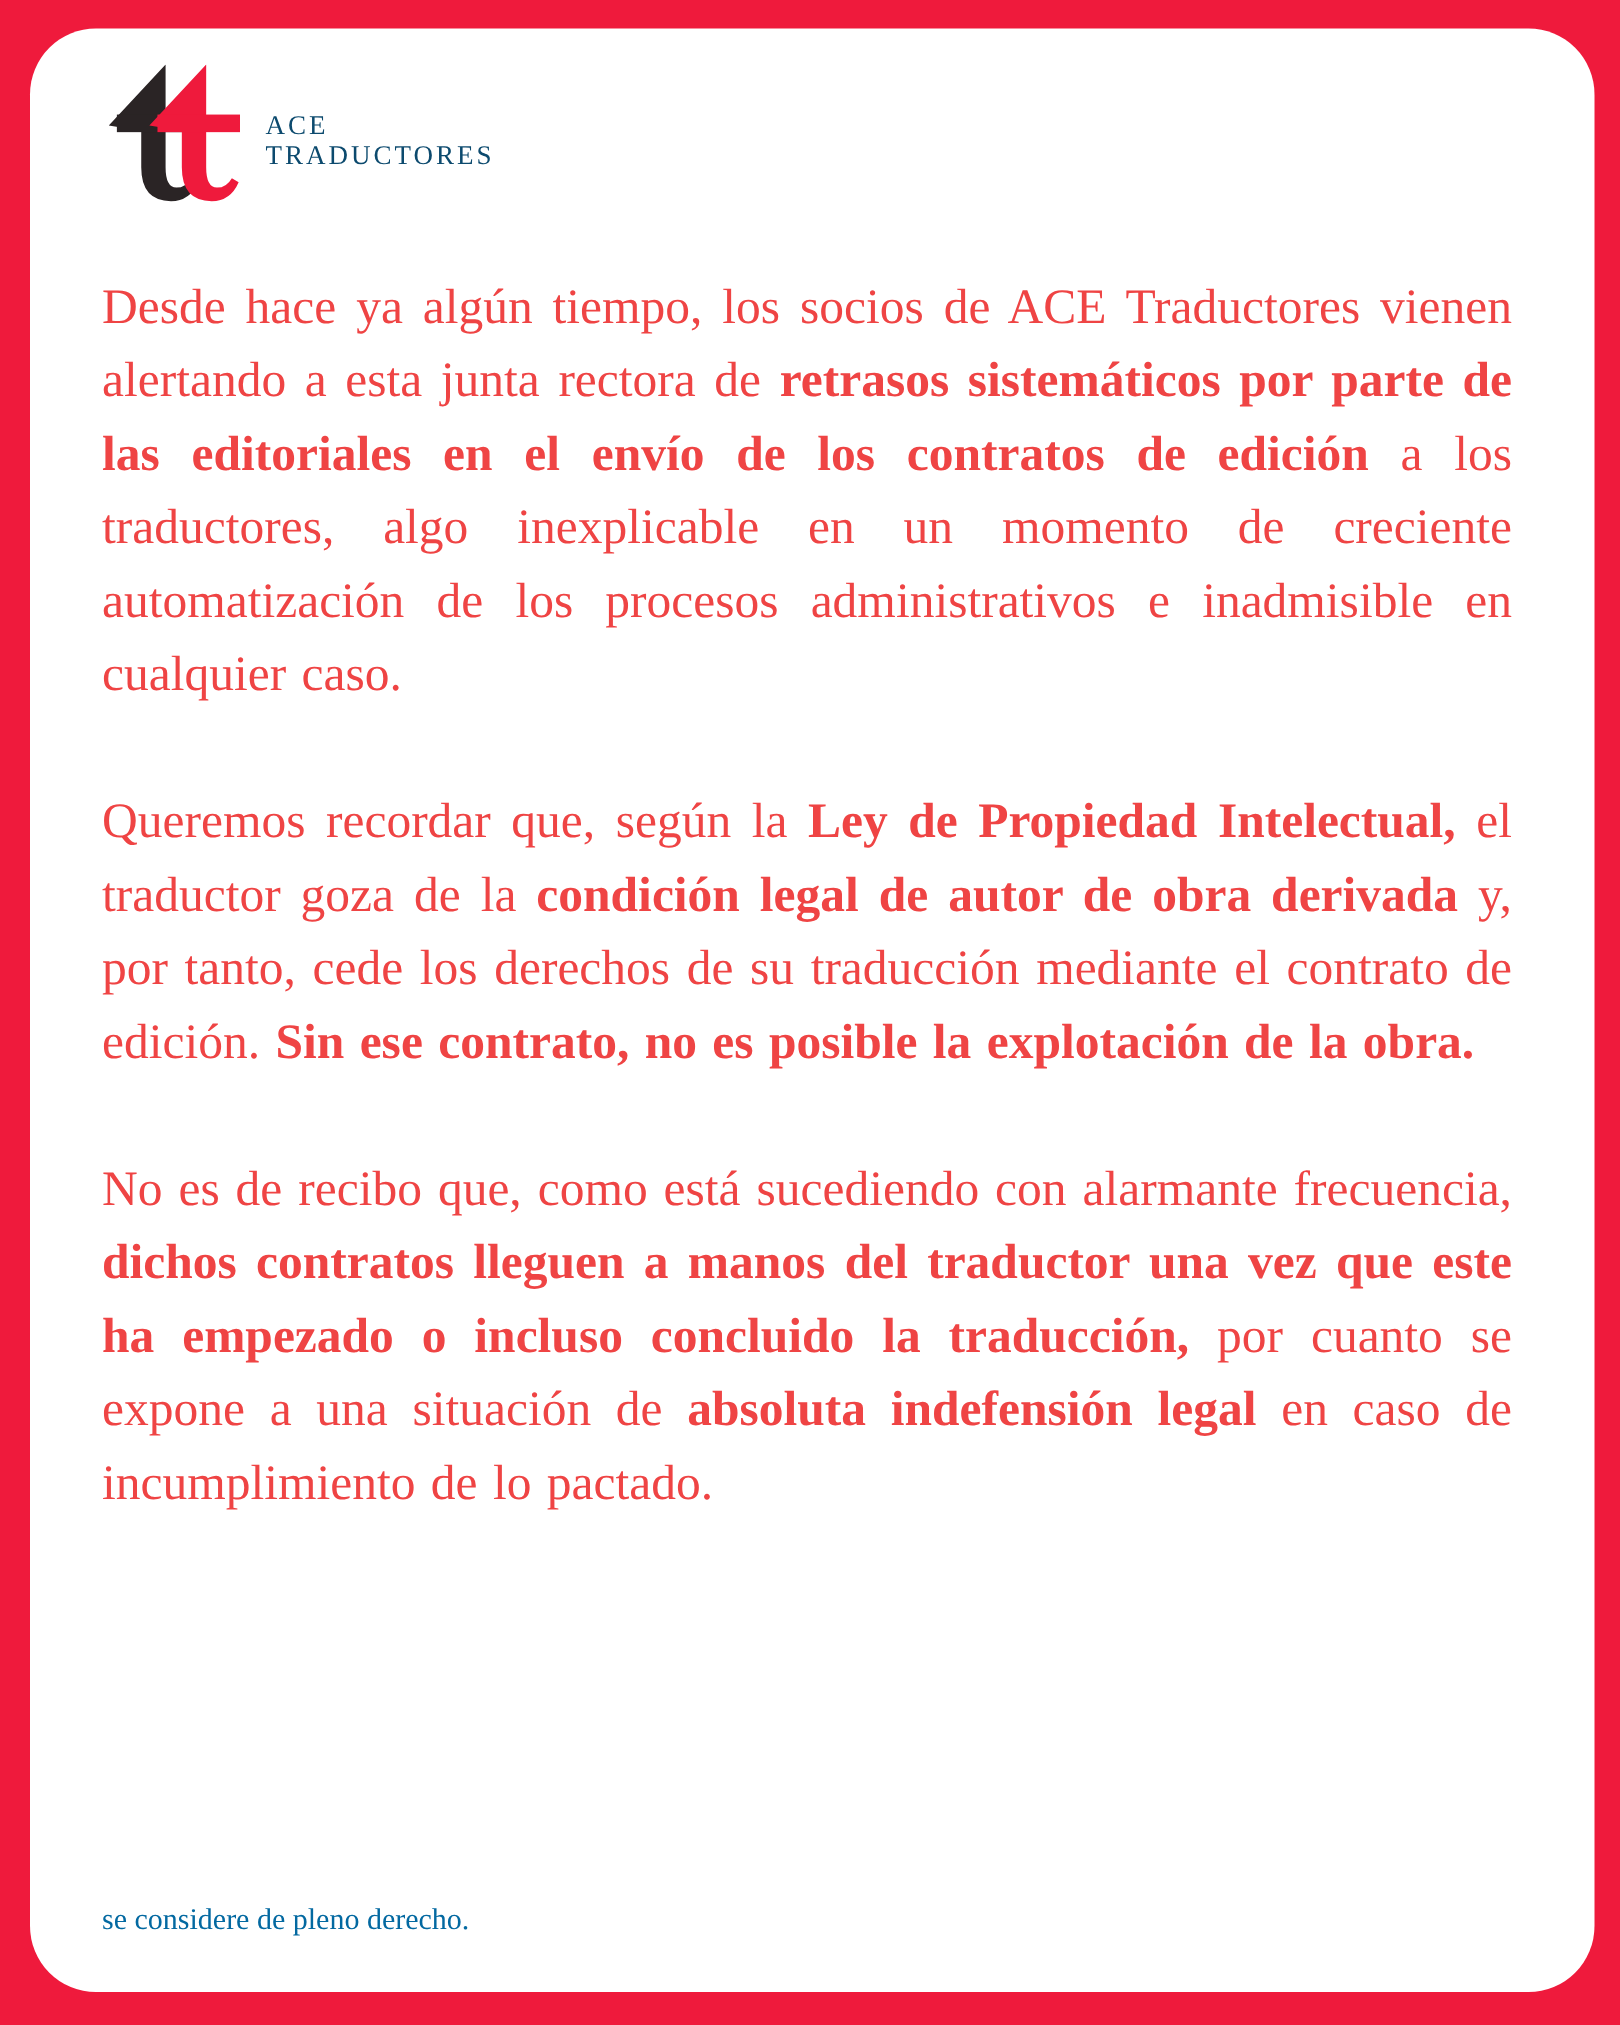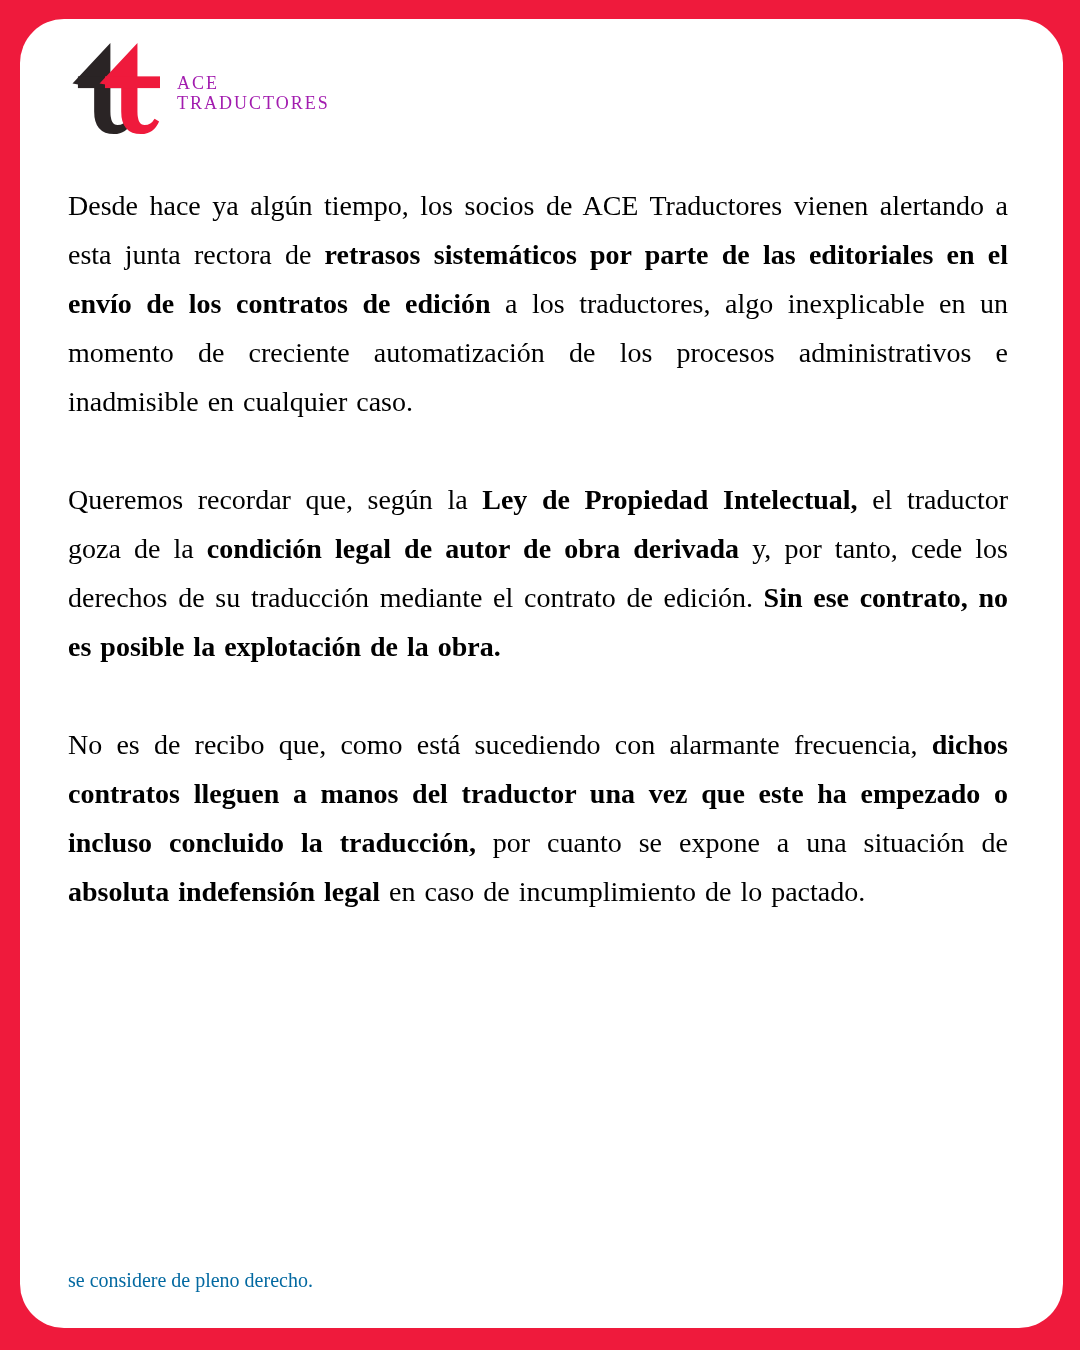--- a/index.html
+++ b/index.html
@@ -28,31 +28,31 @@
   }
   .monogram {
     display: block;
     flex: 0 0 auto;
   }
   .brand {
     margin: 30px 0 0 12px;
     font-size: 18px;
     line-height: 1.12;
     letter-spacing: 2px;
-    color: #a21caf;
+    color: #0c4a6e;
     font-family: "Liberation Serif", serif;
   }
   .bodytext {
     margin-top: 46px;
   }
   .para {
-    font-size: 28px;
+    font-size: 33px;
     line-height: 49px;
     text-align: justify;
-    color: #000000;
+    color: #ef4444;
     margin: 0 0 49px 0;
     word-spacing: 2px;
   }
   .para .b { font-weight: bold; }
   .footnote {
     position: absolute;
     left: 48px;
     bottom: 36px;
     font-size: 20px;
     color: #0369a1;

